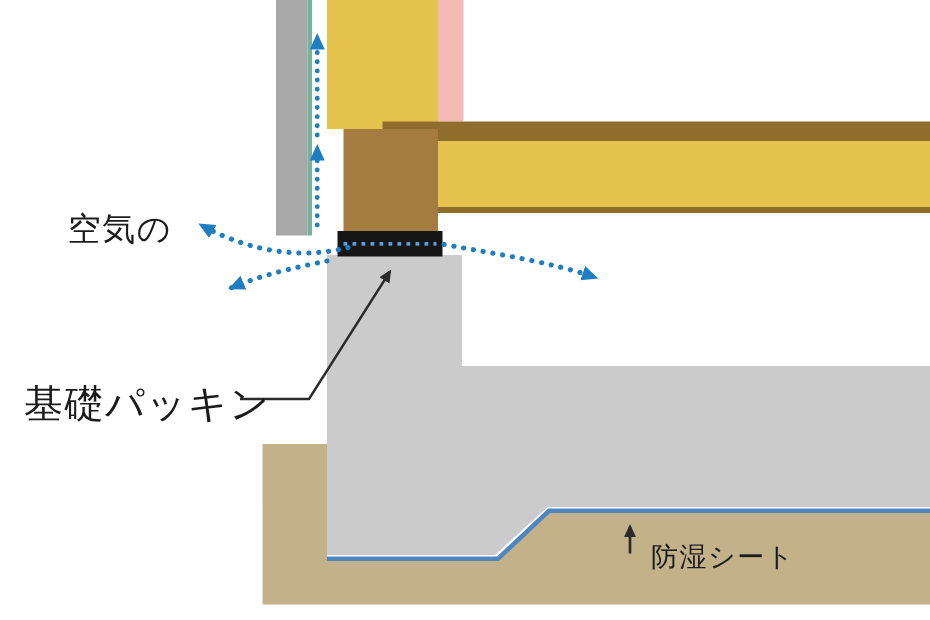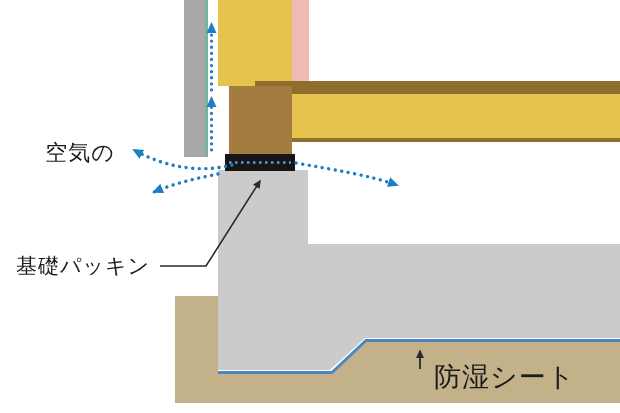--- a/index.html
+++ b/index.html
@@ -18,25 +18,25 @@
     letter-spacing:1px;
     white-space:nowrap;
   }
   .label-airflow{
     left:22px;top:138px;width:116px;
     font-size:22px;line-height:29px;
     text-align:center;
   }
   .label-packing{
     left:16px;top:252px;
-    font-size:21px;
+    font-size:26px;
   }
   .label-sheet{
     left:434px;top:359px;
-    font-size:27px;
+    font-size:18px;
   }
 </style>
 </head>
 <body>
 
 <div class="stage">
 
   <svg width="620" height="413" viewBox="0 0 620 413">
     <defs>
       <marker id="arrowBlue" markerUnits="userSpaceOnUse" markerWidth="13" markerHeight="11" refX="9" refY="5" orient="auto">

